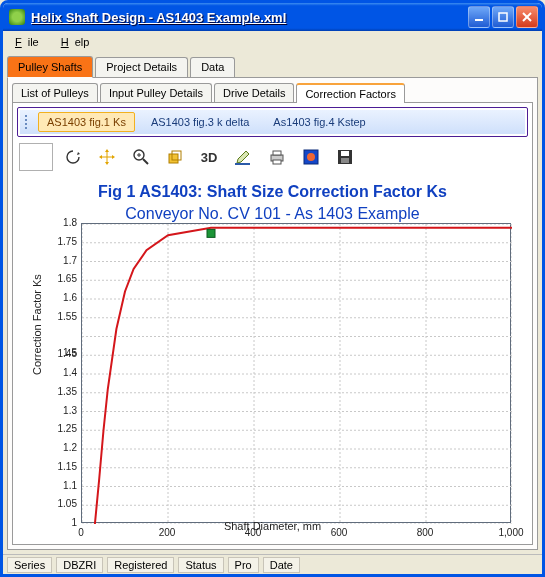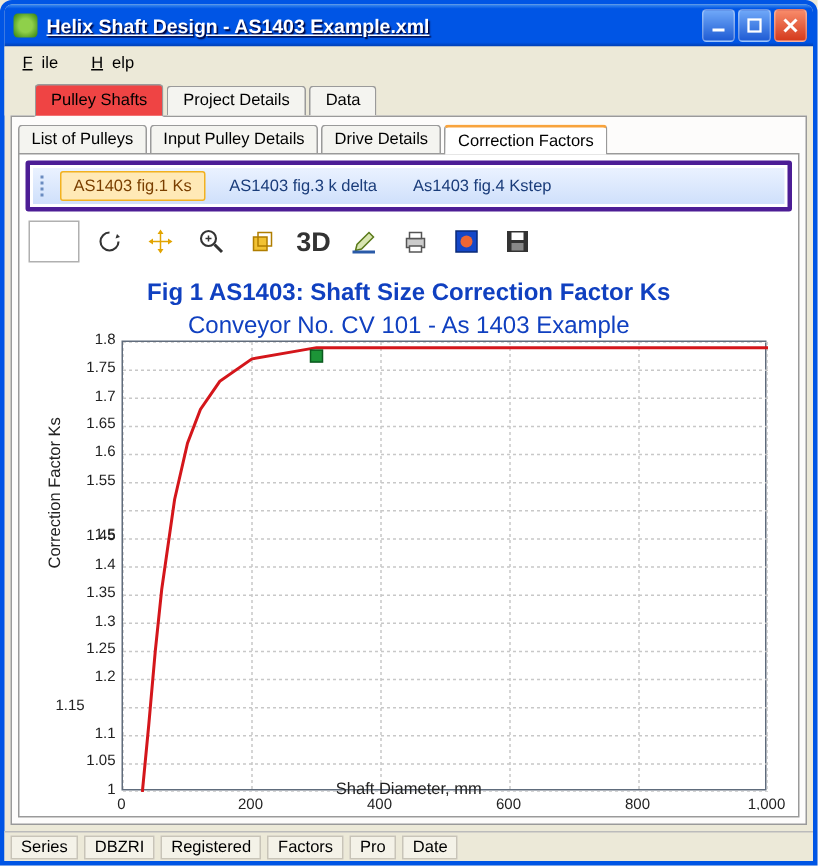--- a/index.html
+++ b/index.html
@@ -77,26 +77,25 @@
     border: 1px solid #9a9a9a;
     border-bottom: none;
     border-radius: 3px 3px 0 0;
     padding: 3px 10px 4px;
     margin-right: 2px;
     background: #f4f4f0;
     cursor: pointer;
     position: relative;
   }
   .maintab.active {
-    background: #ef4444;
+    background: #f97316;
     border-bottom: 1px solid #fdfcfb;
     z-index: 2;
     top: 1px;
     padding-top: 4px;
-    margin-left: 16px;
   }
   .tab-panel {
     flex: 1;
     margin: 0 4px 4px 4px;
     border: 1px solid #9a9a9a;
     background: #fdfcfb;
     display: flex;
     flex-direction: column;
     padding: 4px;
   }
@@ -123,21 +122,21 @@
   }
   .sub-panel {
     border: 1px solid #9a9a9a;
     background: #fff;
     flex: 1;
     display: flex;
     flex-direction: column;
     padding: 4px;
   }
   .figtabs-container {
-    border: 3px solid #4c1d95;
+    border: 1px solid #4c1d95;
     border-radius: 2px;
     padding: 2px;
     margin-bottom: 6px;
   }
   .figtabs {
     background: linear-gradient(to bottom, #eaf2ff, #cfe0fb);
     display: flex;
     align-items: center;
     padding: 2px 4px;
     gap: 8px;
@@ -311,21 +310,21 @@
               <line x1="5" y1="7" x2="9" y2="7" stroke="#333"></line>
               <line x1="7" y1="5" x2="7" y2="9" stroke="#333"></line>
             </svg>
         </div>
         <div class="tool">
           <svg width="18" height="18" viewBox="0 0 18 18">
               <rect x="3" y="6" width="9" height="9" fill="#f2c233" stroke="#b07e00"></rect>
               <rect x="6" y="3" width="9" height="9" fill="none" stroke="#b07e00"></rect>
             </svg>
         </div>
-        <div class="tool" style="font-weight:bold;font-size:18px;">3D</div>
+        <div class="tool" style="font-weight:bold;font-size:13px;">3D</div>
         <div class="tool">
           <svg width="18" height="18" viewBox="0 0 18 18">
               <path d="M3 15l1-4 8-8 3 3-8 8z" fill="#d9e6b2" stroke="#5a7a1a"></path>
               <rect x="1" y="15" width="15" height="2" fill="#2a5aa8"></rect>
             </svg>
         </div>
         <div class="tool">
           <svg width="18" height="18" viewBox="0 0 18 18">
               <rect x="3" y="7" width="12" height="6" fill="#ccc" stroke="#555"></rect>
               <rect x="5" y="3" width="8" height="4" fill="#fff" stroke="#555"></rect>
@@ -380,21 +379,21 @@
               <line x1="0" y1="0" x2="430" y2="0" stroke="#c8c8c8" stroke-dasharray="2,2"></line>
               <path d="M12.9,300 L17.2,254.99999999999994 L21.5,206.25 L25.8,164.99999999999997 L34.4,105 L43,67.49999999999997 L51.6,45.00000000000003 L64.5,26.25 L86,11.25 L129,3.75 L172,3.75 L215,3.75 L258,3.75 L301,3.75 L344,3.75 L387,3.75 L430,3.75 " fill="none" stroke="#d4161b" stroke-width="2"></path>
               <rect x="125" y="5.375000000000057" width="8" height="8" fill="#1c9437" stroke="#0a5a1e"></rect>
             </svg>
         </div>
         <div id="ticks-layer"></div>
         <div class="xlabel">Shaft Diameter, mm</div>
       <div class="tick-y" style="right: 451px; left: 20px; position: absolute; top: 342px; text-align: right; width: 40px;">1</div>
           <div class="tick-y" style="right: 451px; left: 20px; position: absolute; top: 323.25px; text-align: right; width: 40px;">1.05</div>
           <div class="tick-y" style="right: 451px; left: 20px; position: absolute; top: 304.5px; text-align: right; width: 40px;">1.1</div>
-          <div class="tick-y" style="right: 451px; left: 20px; position: absolute; top: 285.75px; text-align: left; width: 40px;">1.15</div>
+          <div class="tick-y" style="right: 451px; left: 20px; position: absolute; top: 285.75px; text-align: right; width: 40px;">1.15</div>
           <div class="tick-y" style="right: 451px; left: 20px; position: absolute; top: 267px; text-align: right; width: 40px;">1.2</div>
           <div class="tick-y" style="right: 451px; left: 20px; position: absolute; top: 248.25px; text-align: right; width: 40px;">1.25</div>
           <div class="tick-y" style="right: 451px; left: 20px; position: absolute; top: 229.5px; text-align: right; width: 40px;">1.3</div>
           <div class="tick-y" style="right: 451px; left: 20px; position: absolute; top: 210.75px; text-align: right; width: 40px;">1.35</div>
           <div class="tick-y" style="right: 451px; left: 20px; position: absolute; top: 192px; text-align: right; width: 40px;">1.4</div>
           <div class="tick-y" style="right: 451px; left: 20px; position: absolute; top: 173.25px; text-align: right; width: 40px;">1.45</div>
           <div class="tick-y" style="right: 451px; left: 20px; position: absolute; top: 172px; text-align: right; width: 40px;">1.5</div>
           <div class="tick-y" style="right: 451px; left: 20px; position: absolute; top: 135.75px; text-align: right; width: 40px;">1.55</div>
           <div class="tick-y" style="right: 451px; left: 20px; position: absolute; top: 117px; text-align: right; width: 40px;">1.6</div>
           <div class="tick-y" style="right: 451px; left: 20px; position: absolute; top: 98.25px; text-align: right; width: 40px;">1.65</div>
@@ -409,18 +408,18 @@
           <div class="tick-x" style="left: 474px; top: 352px; width: 40px; text-align: center;">1,000</div>
         </div>
 
     </div>
   </div>
 
   <div class="statusbar">
     <div class="status-cell">Series</div>
     <div class="status-cell">DBZRI</div>
     <div class="status-cell">Registered</div>
-    <div class="status-cell">Factors</div>
+    <div class="status-cell">Status</div>
     <div class="status-cell">Pro</div>
     <div class="status-cell">Date</div>
   </div>
 
 </div>
 
 </body></html>

